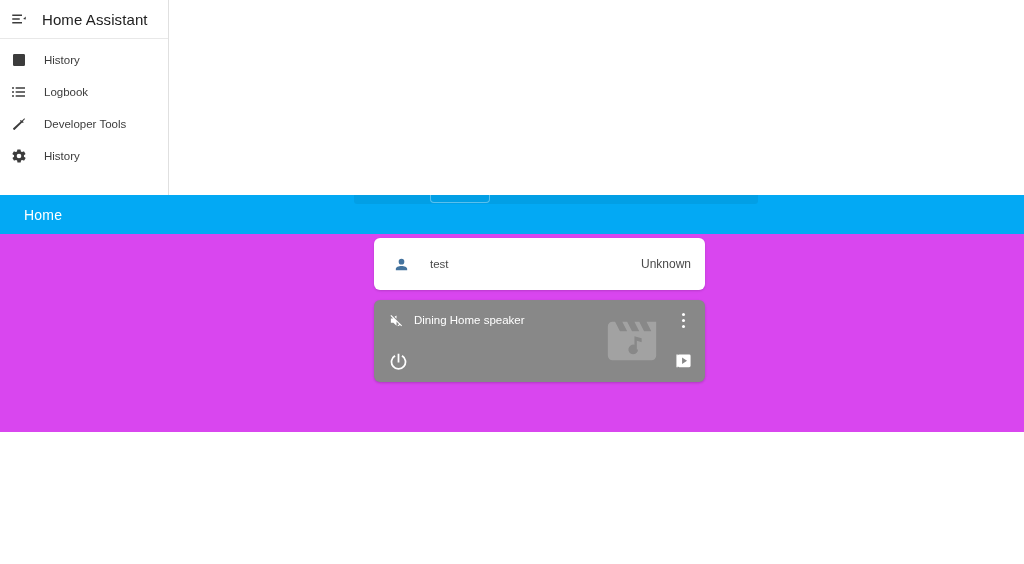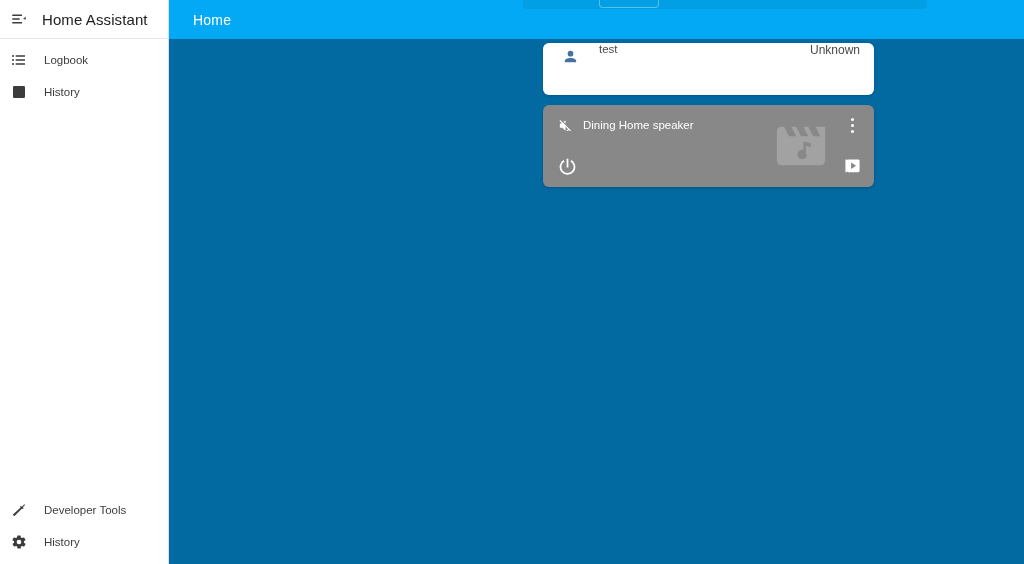--- a/index.html
+++ b/index.html
@@ -6,20 +6,21 @@
   html, body {
     width: 1024px; height: 564px;
     overflow: hidden;
     font-family: "Liberation Sans", sans-serif;
     background: #ffffff;
   }
   .app {
     display: flex;
     width: 1024px; height: 432px;
     position: relative;
+    flex-direction: column;
   }
 
   
   .sidebar {
     width: 169px;
     height: 564px;
     background: #ffffff;
     border-right: 1px solid #e0e0e0;
     display: flex;
     flex-direction: column;
@@ -40,21 +41,21 @@
     cursor: pointer;
     border-radius: 50%;
   }
   .ha-title {
     font-size: 15px;
     color: #212121;
     letter-spacing: .1px;
     white-space: nowrap;
   }
   .nav-top { padding-top: 5px; }
-  .nav-bottom { margin-top: auto; padding-bottom: 6px; }
+  .nav-bottom { margin-top: auto; padding-bottom: 23px; }
   .nav-item {
     height: 32px;
     margin: 0 4px 0 0;
     display: flex;
     align-items: center;
     gap: 14px;
     padding-left: 8px;
     border-radius: 0 16px 16px 0;
     cursor: pointer;
     color: #5c5c5c;
@@ -77,21 +78,21 @@
 
   
   .nav-top .nav-item { margin-bottom: 0; height: 32px; }
 
   
   .main {
     flex: 1 1 auto;
     height: 564px;
     display: flex;
     flex-direction: column;
-    background: #0369a1;
+    background: #d946ef;
     position: relative;
   }
   .toolbar {
     height: 39px;
     flex: 0 0 39px;
     background: #03a9f4;
     display: flex;
     align-items: center;
     padding-left: 24px;
     position: relative;
@@ -142,20 +143,21 @@
   
   .card {
     background: #ffffff;
     border-radius: 6px;
     box-shadow: 0 1px 3px rgba(0,0,0,0.10), 0 1px 2px rgba(0,0,0,0.06);
     overflow: hidden;
   }
   .entity-row {
     height: 52px;
     display: flex;
+    align-items: center;
     padding: 0 14px;
   }
   .entity-icon {
     width: 26px; height: 26px;
     flex: 0 0 26px;
     display: flex; align-items: center; justify-content: center;
   }
   .entity-name {
     margin-left: 16px;
     font-size: 11.5px;
@@ -247,37 +249,37 @@
           <path d="M3 6h13v2H3V6m0 5h10v2H3v-2m0 5h13v2H3v-2m18-3.5L17.5 12 21 8.5v7Z"></path>
         </svg>
       </div>
       <div class="ha-title">Home Assistant</div>
     </div>
 
     <nav class="nav-top">
 
 
 
+
+      <div class="nav-item">
+        <span class="ico">
+          <svg width="16" height="16" viewBox="0 0 24 24" fill="#3c3c3c">
+            <path d="M5 3h14a2 2 0 0 1 2 2v14a2 2 0 0 1-2 2H5a2 2 0 0 1-2-2V5a2 2 0 0 1 2-2m2 12h2v3H7v-3m4-6h2v9h-2V9m4 3h2v6h-2v-6Z"></path>
+          </svg>
+        </span>
+        <span class="nav-label">History</span>
+      </div>
 
       <div class="nav-item">
         <span class="ico">
           <svg width="16" height="16" viewBox="0 0 24 24" fill="#3c3c3c">
             <path d="M7 5h14v2H7V5m0 6h14v2H7v-2m0 6h14v2H7v-2M3 4.5A1.5 1.5 0 1 1 3 7.5a1.5 1.5 0 0 1 0-3m0 6A1.5 1.5 0 1 1 3 13.5a1.5 1.5 0 0 1 0-3m0 6A1.5 1.5 0 1 1 3 19.5a1.5 1.5 0 0 1 0-3Z"></path>
           </svg>
         </span>
         <span class="nav-label">Logbook</span>
-      </div>
-
-      <div class="nav-item">
-        <span class="ico">
-          <svg width="16" height="16" viewBox="0 0 24 24" fill="#3c3c3c">
-            <path d="M5 3h14a2 2 0 0 1 2 2v14a2 2 0 0 1-2 2H5a2 2 0 0 1-2-2V5a2 2 0 0 1 2-2m2 12h2v3H7v-3m4-6h2v9h-2V9m4 3h2v6h-2v-6Z"></path>
-          </svg>
-        </span>
-        <span class="nav-label">History</span>
       </div>
 
 
     </nav>
 
     <div class="nav-bottom">
       <div class="nav-item">
         <span class="ico">
           <svg width="16" height="16" viewBox="0 0 24 24" fill="#3c3c3c">
             <path d="M20.7 4.2a1 1 0 0 0-1.4 0l-3.1 3.1-1.4-1.4-1.4 1.4 1 1L3.3 18.4a1 1 0 0 0 0 1.4l.9.9a1 1 0 0 0 1.4 0L16.7 9.6l1 1 1.4-1.4-1.4-1.4 3-3.1a1 1 0 0 0 0-1.5Z"></path>

